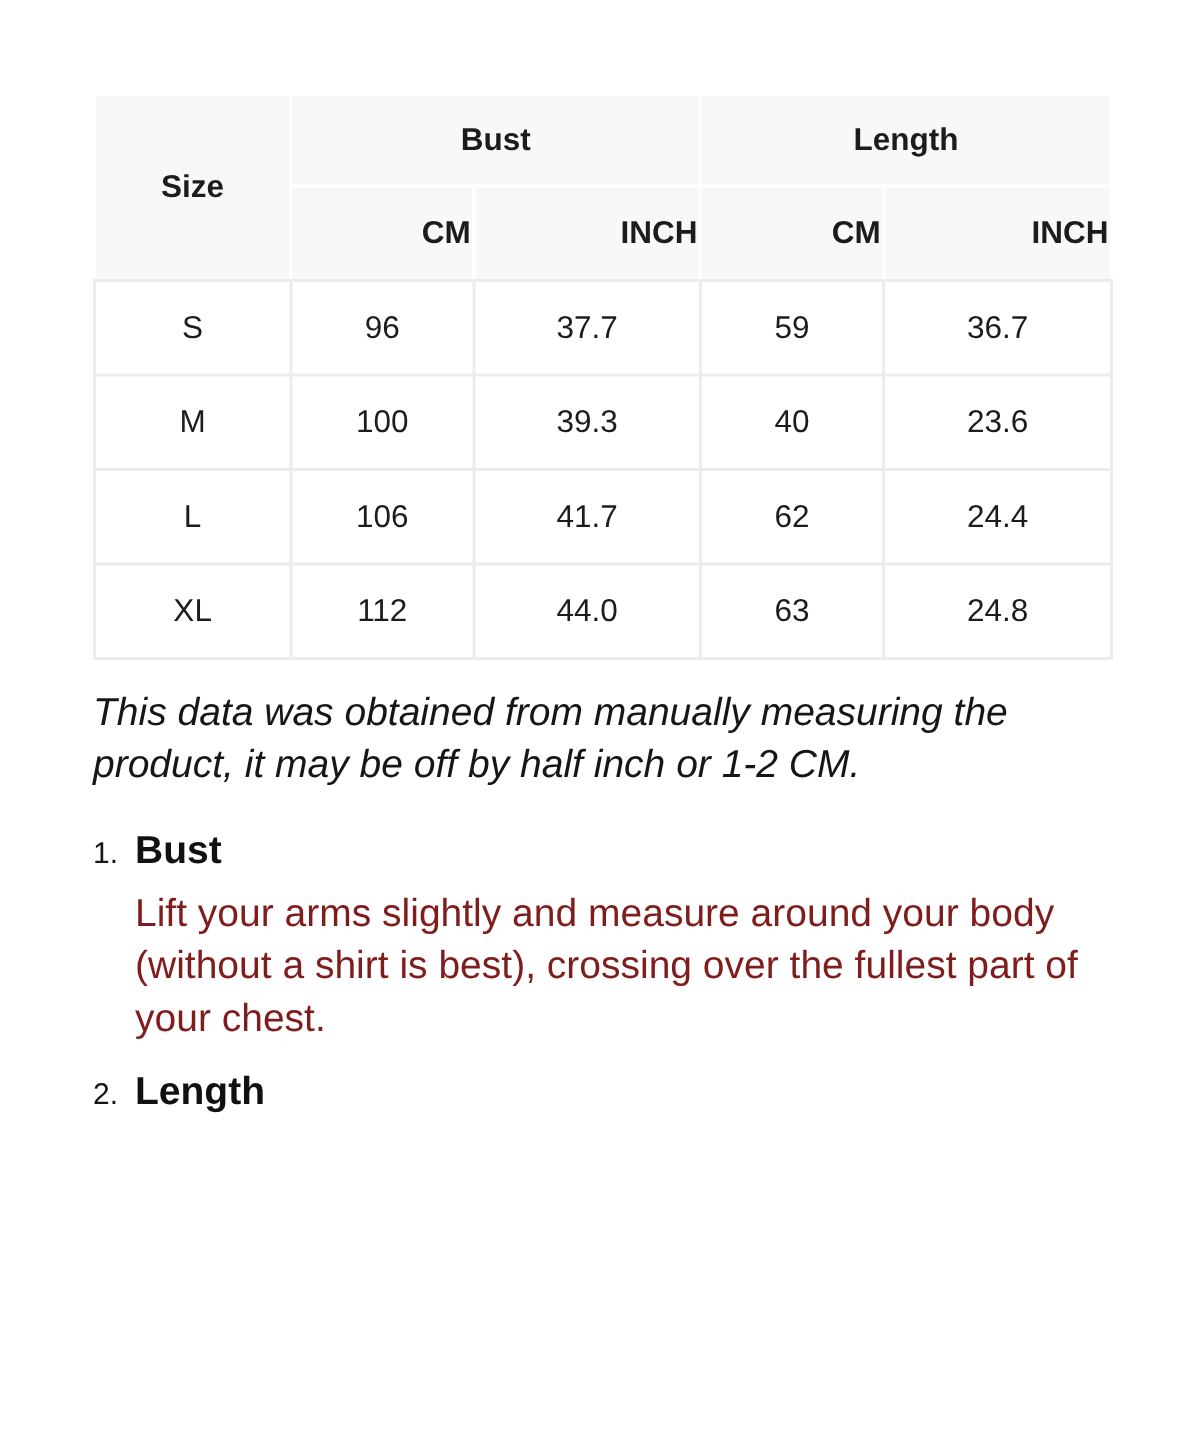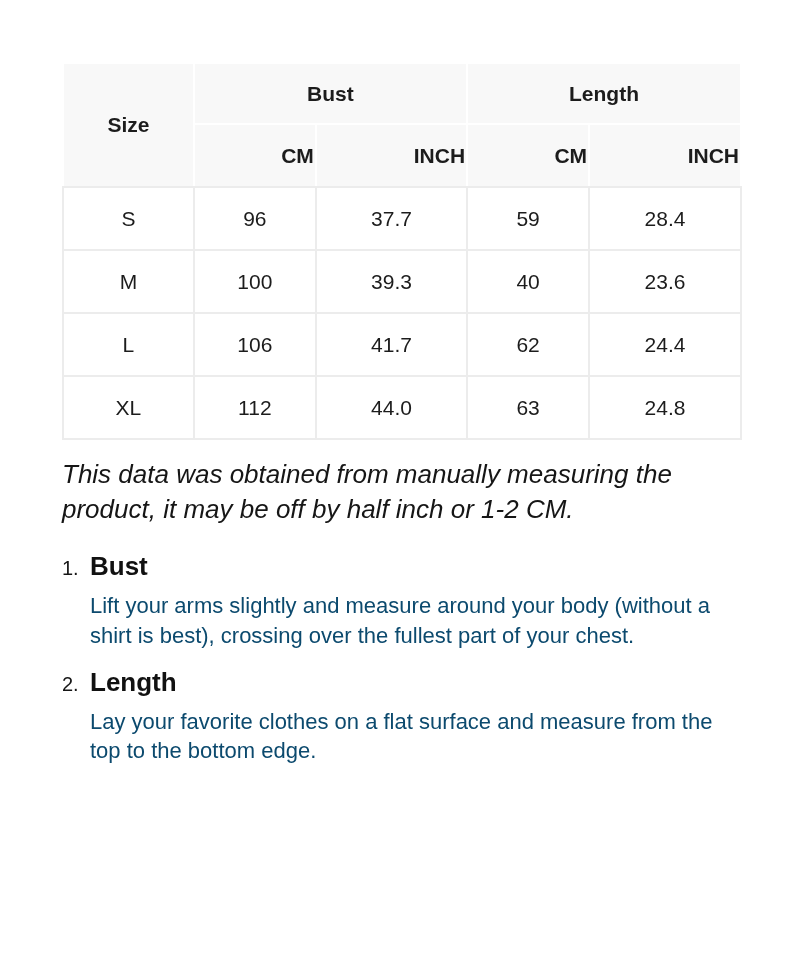--- a/index.html
+++ b/index.html
@@ -85,23 +85,23 @@
     color: #161616;
   }
   .instruction-title {
     font-size: 26px;
     font-weight: bold;
     color: #111111;
   }
   .instruction-body {
     margin: 9px 0 0 28px;
     width: 652px;
-    font-size: 22px;
+    font-size: 26px;
     line-height: 1.35;
-    color: #0c4a6e;
+    color: #7f1d1d;
   }
 </style>
 </head>
 <body>
 
 <div class="page">
 
   <table class="size-chart">
     <colgroup>
       <col class="c-size">
@@ -122,21 +122,21 @@
         <th>CM</th>
         <th>INCH</th>
       </tr>
     </thead>
     <tbody>
       <tr>
         <td>S</td>
         <td>96</td>
         <td>37.7</td>
         <td>59</td>
-        <td>28.4</td>
+        <td>36.7</td>
       </tr>
       <tr>
         <td>M</td>
         <td>100</td>
         <td>39.3</td>
         <td>40</td>
         <td>23.6</td>
       </tr>
       <tr>
         <td>L</td>
@@ -166,18 +166,17 @@
         <span class="instruction-title">Bust</span>
       </div>
       <p class="instruction-body">Lift your arms slightly and measure around your body (without a shirt is best), crossing over the fullest part of your chest.</p>
     </div>
 
     <div class="instruction">
       <div class="instruction-head">
         <span class="instruction-num">2.</span>
         <span class="instruction-title">Length</span>
       </div>
-      <p class="instruction-body">Lay your favorite clothes on a flat surface and measure from the top to the bottom edge.</p>
     </div>
 
   </div>
 
 </div>
 
 </body></html>

